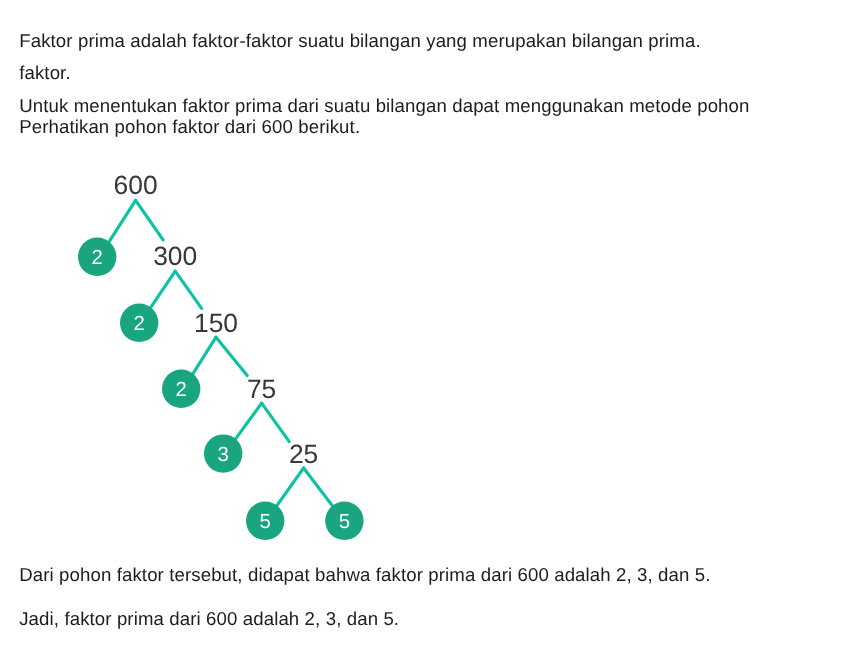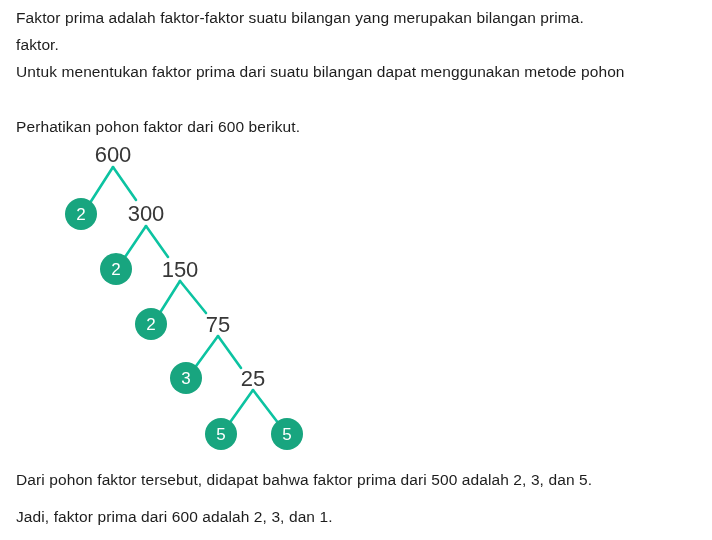--- a/index.html
+++ b/index.html
@@ -23,25 +23,25 @@
   .para {
     position: absolute;
     left: 16px;
     right: 10px;
     margin: 0;
     font-size: 15.5px;
     color: #1d1d1d;
     letter-spacing: 0.1px;
   }
   .intro {
-    top: 4px;
+    top: 21px;
     line-height: 27px;
   }
   .line { display: block; }
-  .instruction { top: 98px; margin-top: 20px; }
+  .instruction { top: 98px; }
   .conclusion  { top: 471px; }
   .summary     { top: 508px; }
 
   .tree {
     position: absolute;
     left: 0;
     top: 138px;
   }
   .node-label {
     font-family: "Liberation Sans", sans-serif;
@@ -100,16 +100,16 @@
     <circle cx="287" cy="296" r="16" fill="#18a57f"></circle>
 
     <text class="circle-digit" x="81" y="82">2</text>
     <text class="circle-digit" x="116" y="137">2</text>
     <text class="circle-digit" x="151" y="192">2</text>
     <text class="circle-digit" x="186" y="246">3</text>
     <text class="circle-digit" x="221" y="302">5</text>
     <text class="circle-digit" x="287" y="302">5</text>
   </svg>
 
-  <p class="para conclusion">Dari pohon faktor tersebut, didapat bahwa faktor prima dari 500 adalah 2, 3, dan 5.</p>
-  <p class="para summary">Jadi, faktor prima dari 600 adalah 2, 3, dan 1.</p>
+  <p class="para conclusion">Dari pohon faktor tersebut, didapat bahwa faktor prima dari 600 adalah 2, 3, dan 5.</p>
+  <p class="para summary">Jadi, faktor prima dari 600 adalah 2, 3, dan 5.</p>
 
 </div>
 
 </body></html>

